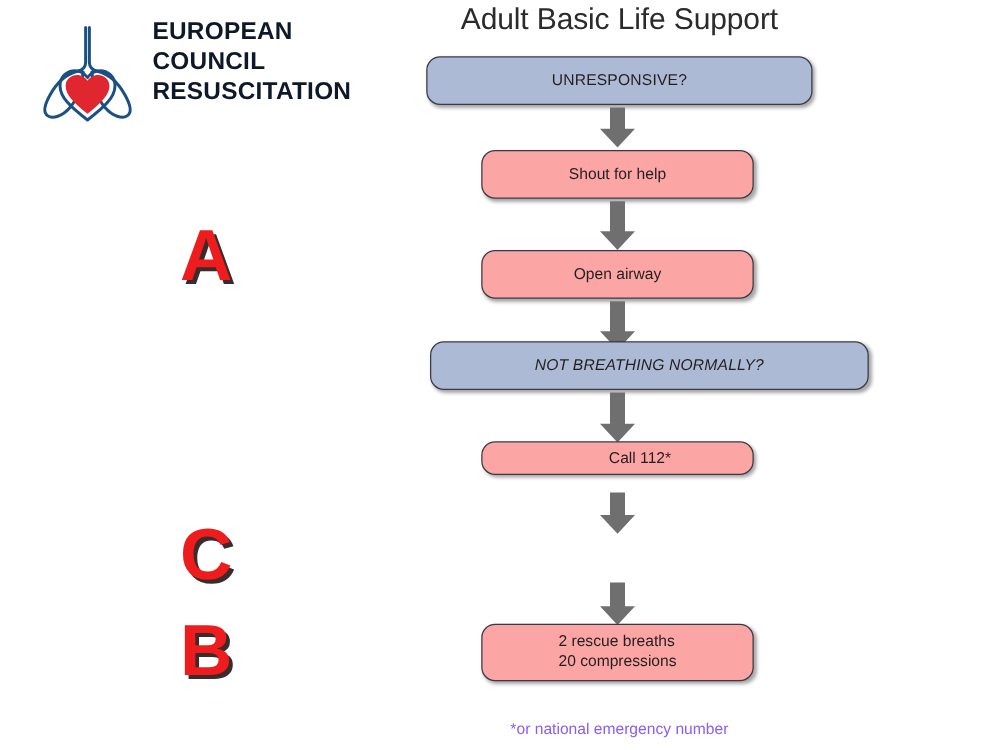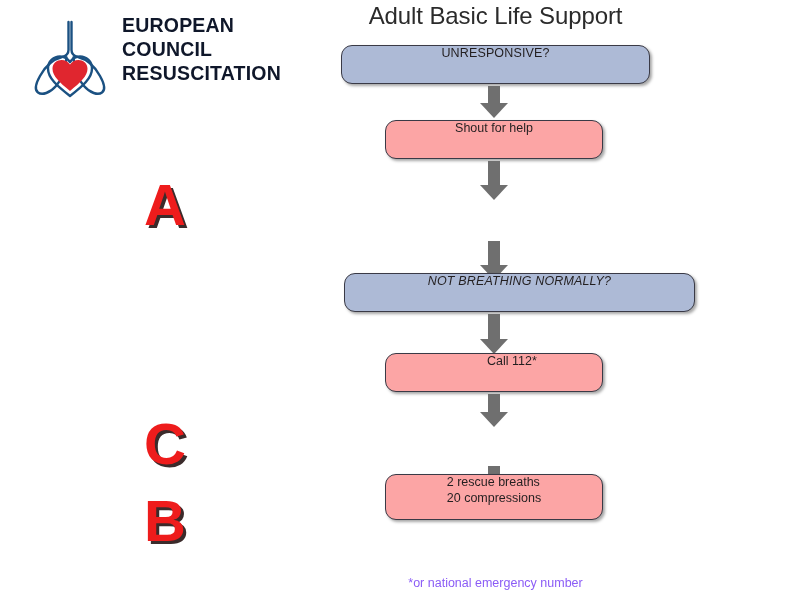--- a/index.html
+++ b/index.html
@@ -77,21 +77,21 @@
     top: 0;
     width: 800px;
     height: 600px;
   }
   .flow-node {
     position: absolute;
     box-sizing: border-box;
     border: 1.2px solid #3a3a46;
     border-radius: 11px;
     display: flex;
-    align-items: flex-start;
+    align-items: center;
     justify-content: center;
     font-size: 12.5px;
     color: #231f20;
     box-shadow: 2px 2px 3px rgba(0,0,0,0.35);
     text-align: center;
     line-height: 1.25;
   }
   .flow-node.decision {
     background: #adbad6;
     letter-spacing: 0.15px;
@@ -196,51 +196,54 @@
 
   <div class="flow-node action" style="left:385px; top:120px; width:218px; height:39px;">
     <span class="node-label">Shout for help</span>
   </div>
 
   <div class="flow-arrow" style="left:480px; top:161px; height:40px;">
     <div class="shaft" style="height:26px;"></div>
     <div class="head" style="top:24px;"></div>
   </div>
 
+  <div class="flow-node action" style="left:385px; top:200px; width:218px; height:39px;">
+    <span class="node-label">Open airway</span>
+  </div>
 
   <div class="flow-arrow" style="left:480px; top:241px; height:40px;">
     <div class="shaft" style="height:26px;"></div>
     <div class="head" style="top:24px;"></div>
   </div>
 
   <div class="flow-node decision" style="left:344px; top:273px; width:351px; height:39px;font-style:italic;">
     <span class="node-label">NOT BREATHING NORMALLY?</span>
   </div>
 
   <div class="flow-arrow" style="left:480px; top:314px; height:42px;">
     <div class="shaft" style="height:27px;"></div>
     <div class="head" style="top:25px;"></div>
   </div>
 
-  <div class="flow-node action" style="left:385px; top:353px; width:218px; height:39px;padding-left:36px;">
+  <div class="flow-node action" style="left:385px; top:353px; width:218px; height:27px;padding-left:36px;">
     <span class="node-label">Call 112*</span>
   </div>
 
   <div class="flow-arrow" style="left:480px; top:394px; height:33px;">
     <div class="shaft" style="height:20px;"></div>
     <div class="head" style="top:18px;"></div>
   </div>
 
 
   <div class="flow-arrow" style="left:480px; top:466px; height:35px;">
     <div class="shaft" style="height:21px;"></div>
     <div class="head" style="top:19px;"></div>
   </div>
 
-  <div class="flow-node action" style="left:385px; top:474px; width:218px; height:46px;">
+  <div class="flow-node action" style="left:385px; top:499px; width:218px; height:46px;">
     <span class="node-label multiline">
       <span style="display:block;">2 rescue breaths</span>
       <span style="display:block;">20 compressions</span>
     </span>
   </div>
 
 </div>
 
 <div id="footnote">*or national emergency number</div>
 

